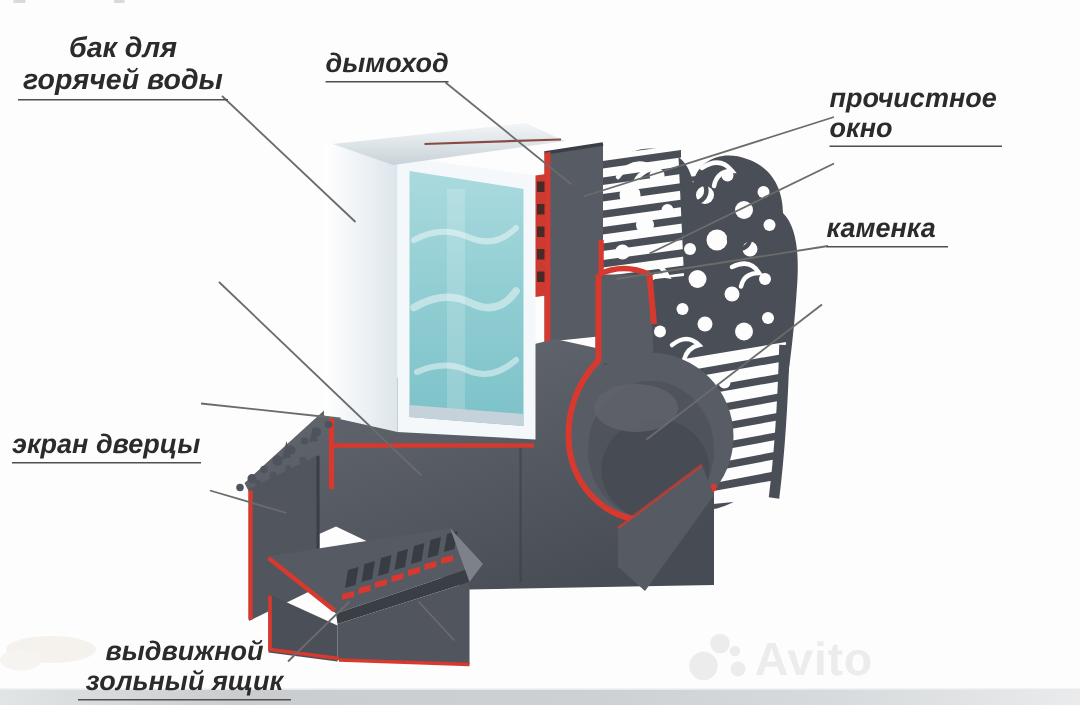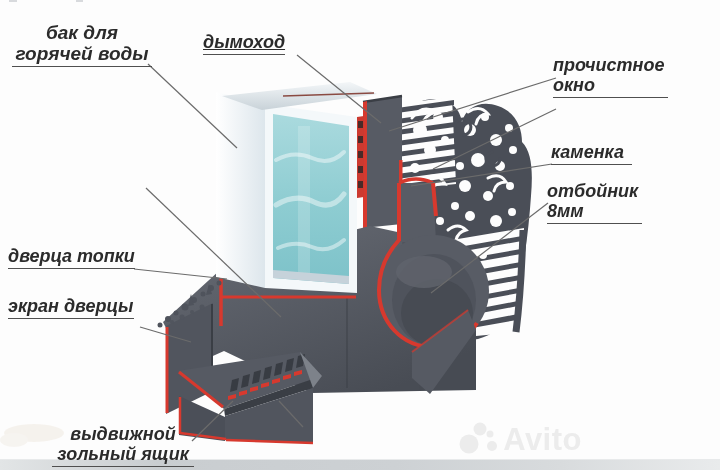--- a/index.html
+++ b/index.html
@@ -4,28 +4,28 @@
 <style>
   html,body{margin:0;padding:0;}
   body{width:720px;height:470px;position:relative;background:#fdfdfd;overflow:hidden;
        font-family:"Liberation Sans",sans-serif;}
   #stage{position:absolute;inset:0;width:586px;height:470px;}
   svg.scene{position:absolute;left:0;top:0;}
   .lbl{position:absolute;font-style:italic;font-weight:700;font-size:18px;line-height:20px;
        color:#2b2b2b;border-bottom:1.6px solid #4f4f4f;padding-bottom:2px;white-space:pre-line;
        z-index:5;}
   #lbl-tank{left:12px;top:22px;width:140px;text-align:center;font-size:19px;line-height:21px;}
-  #lbl-chimney{left:203px;top:32px;text-decoration:underline;}
+  #lbl-chimney{left:217px;top:32px;}
   #lbl-cleanout{left:553px;top:55px;padding-right:4px;}
   #lbl-cutoff{left:555px;top:86px;padding-right:14px;}
   #lbl-stone{left:551px;top:142px;padding-right:8px;}
   #lbl-baffle{left:547px;top:181px;padding-right:4px;}
   #lbl-firebox{left:30px;top:165px;padding-right:10px;}
   #lbl-door{left:8px;top:246px;}
-  #lbl-screen{left:8px;top:296px;font-style:italic;}
+  #lbl-screen{left:8px;top:286px;font-style:italic;}
   #lbl-ashbox{left:52px;top:400px;width:142px;text-align:center;margin-top:24px;}
   #lbl-grate{left:304px;top:405px;}
   #avito{position:absolute;right:4px;top:420px;height:40px;display:flex;align-items:center;
          z-index:4;color:#ececec;}
   #avito .brand{font-weight:700;font-size:31px;letter-spacing:.5px;color:#ececec;
                 font-family:"Liberation Sans",sans-serif;}
   #bottom-strip{position:absolute;left:0;top:459px;width:720px;height:11px;z-index:3;
      background:linear-gradient(to right,#e2e5e6,#c9cdd0 22%,#cdd1d4 55%,#d8dbdd 78%,#e9ebec);
      border-top:1px solid #e8eaeb;}
   .artifact{position:absolute;background:#b9bec2;opacity:.55;z-index:2;}
@@ -254,22 +254,20 @@
     <ellipse cx="34" cy="433" rx="30" ry="9" fill="#efe8df"></ellipse>
     <ellipse cx="14" cy="440" rx="14" ry="7" fill="#f1ece5"></ellipse>
   </g>
 </svg>
 
 <div class="lbl" id="lbl-tank">бак для
 горячей воды</div>
 <div class="lbl" id="lbl-chimney">дымоход</div>
 <div class="lbl" id="lbl-cleanout">прочистное окно</div>
 <div class="lbl" id="lbl-stone">каменка</div>
-<div class="lbl" id="lbl-baffle">отбойник 8мм</div>
-<div class="lbl" id="lbl-door">дверца топки</div>
 <div class="lbl" id="lbl-screen">экран дверцы</div>
 <div class="lbl" id="lbl-ashbox">выдвижной
 зольный ящик</div>
 
 <div id="avito">
   <svg width="46" height="40" viewBox="0 0 46 40">
     <circle cx="12" cy="24" r="9.5" fill="#ececec"></circle>
     <circle cx="23" cy="9" r="6.5" fill="#ececec"></circle>
     <circle cx="35" cy="26" r="5" fill="#ececec"></circle>
     <circle cx="33" cy="14" r="3.5" fill="#ececec"></circle>

